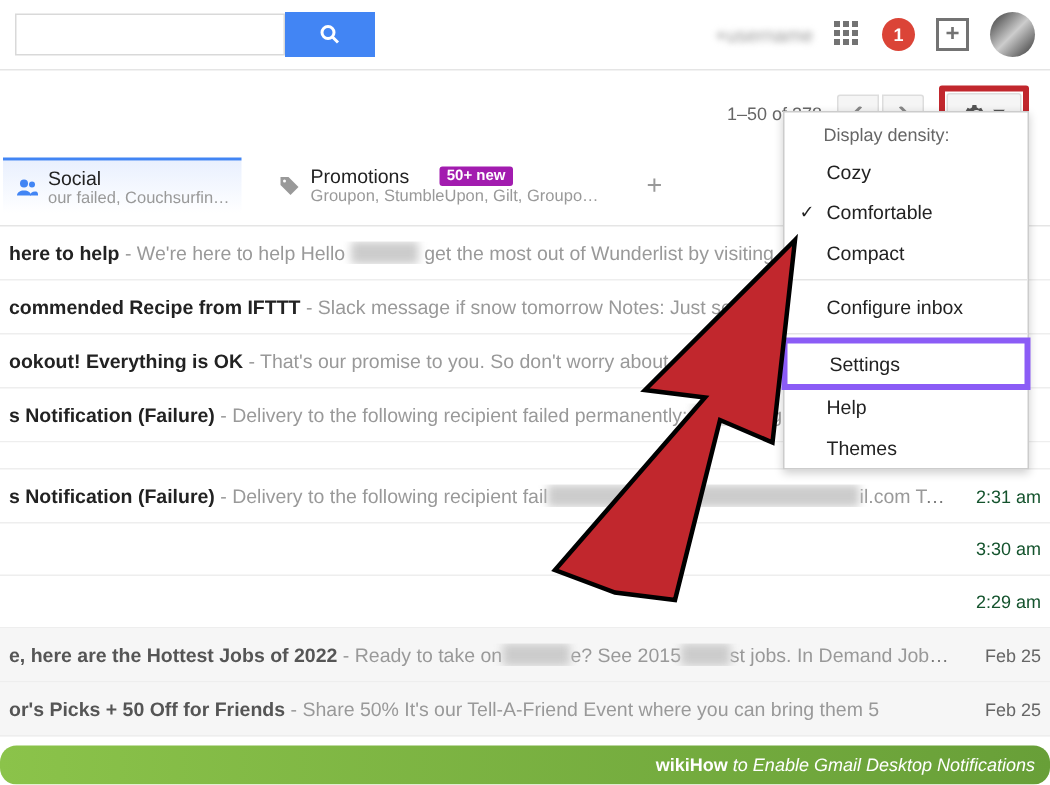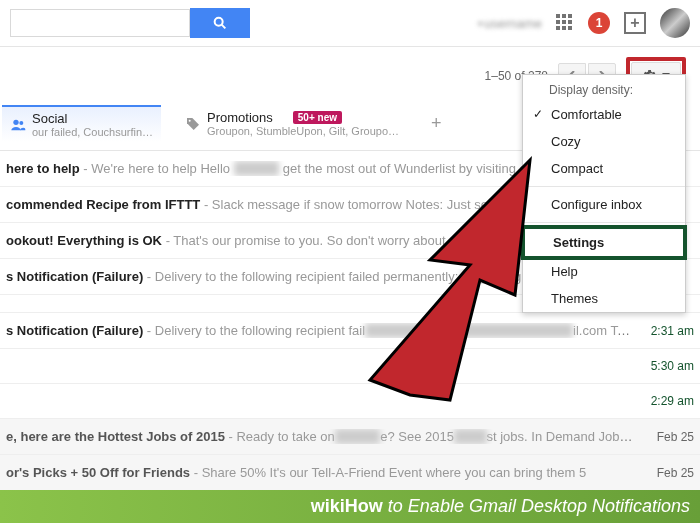--- a/index.html
+++ b/index.html
@@ -23,45 +23,45 @@
   .page-btn.last{border-radius:0 2px 2px 0;}
   .gear-btn { width: 50px; height: 28px; border:1px solid #ddd; border-radius:2px; background:#f5f5f5; display:flex; align-items:center; justify-content:center; gap:3px; cursor:pointer; position:relative; }
   .gear-highlight { border: 4px solid #c1272d; padding:1px; border-radius:2px; }
 
   .tabsrow { display:flex; align-items:center; gap: 16px; padding: 4px 0 8px 2px; border-bottom:1px solid #e5e5e5; }
   .tab { display:flex; align-items:center; gap:6px; padding:4px 8px; cursor:pointer; }
   .tab.social { border-top: 2px solid #4285f4; background:linear-gradient(#e9f0fe, #fff); }
   .tab-icon { width:16px; height:16px; }
   .tab-label { font-size:13px; color:#222; }
   .tab-sub { font-size:11px; color:#999; }
-  .new-badge { background:#be185d; color:#fff; font-size:10px; padding:1px 5px; border-radius:2px; font-weight:bold; }
+  .new-badge { background:#a21caf; color:#fff; font-size:10px; padding:1px 5px; border-radius:2px; font-weight:bold; }
   .tab-plus { color:#999; font-size:18px; padding:0 8px; cursor:pointer; }
 
   .mail-list { }
   .mail-row { display:flex; align-items:center; justify-content:space-between; padding: 10px 6px; border-bottom:1px solid #eee; }
   .mail-row.unread .subj { font-weight:bold; color:#222; }
   .mail-row.read { background:#f6f6f6; }
   .mail-row.read .subj { font-weight:bold; color:#555; }
   .mail-text { flex:1; font-size:13px; color:#777; white-space:nowrap; overflow:hidden; text-overflow:ellipsis; }
   .mail-text .subj { color:#222; }
   .mail-text .sep { color:#999;margin-top:32px; }
   .mail-time { font-size:12px; color:#14532d; font-weight:normal; padding-left:20px; white-space:nowrap; }
   .mail-row.read .mail-time { font-weight:normal; color:#666; }
   .spacer-row { height: 18px; border-bottom:1px solid #eee; background:#fff; }
 
   .dropdown { position:absolute; top: 74px; right: 14px; width: 164px; background:#fff; border:1px solid #ccc; box-shadow: 0 2px 6px rgba(0,0,0,.2); z-index: 50; font-size:13px; }
   .dd-header { padding: 8px 10px 4px; color:#666; font-size:12px;margin-left:16px; }
   .dd-item { padding: 6px 10px 6px 28px; cursor:pointer; position:relative; }
   .dd-check::before { content:"✓"; position:absolute; left:10px; color:#222; font-size:12px; }
   .dd-sep { height:1px; background:#e5e5e5; margin:4px 0; }
-  .settings-highlight { border:4px solid #14532d; margin:-2px;font-weight:bold; }
+  .settings-highlight { border:4px solid #8b5cf6; margin:-2px; }
 
   .arrow-overlay { position:absolute; top: 140px; left: 300px; z-index: 100; pointer-events:none; }
 
-  .caption { position:absolute; bottom:0; left:0; right:0; background: linear-gradient(90deg, #8bc34a, #689f38); color:#fff; font-size:18px; padding:6px 10px; display:flex; justify-content:space-between; font-style:italic; }
+  .caption { position:absolute; bottom:0; left:0; right:0; background: linear-gradient(90deg, #8bc34a, #689f38); color:#fff; font-size:12px; padding:6px 10px; display:flex; justify-content:space-between; font-style:italic;border-radius:11px; }
   .caption .wiki { font-weight:bold; font-style:normal; }
   .blur { filter: blur(3px); background:#ccc; color:transparent; border-radius:2px; }
 </style>
 </head>
 <body>
 
 <div class="topbar">
   <div class="search-box">
     <input class="search-input" type="text" style="">
     <button class="search-btn">
@@ -158,44 +158,44 @@
   <div class="mail-row unread">
     <div class="mail-text"><span class="subj">s Notification (Failure)</span><span class="sep"> - Delivery to the following recipient failed permanently: </span><span class="blur">xxxxxx</span><span class="sep">@gmail</span></div>
   </div>
   <div class="spacer-row"></div>
   <div class="mail-row unread">
     <div class="mail-text"><span class="subj">s Notification (Failure)</span><span class="sep"> - Delivery to the following recipient fail</span><span class="blur">xxxxxxxxxxxxxxxxxxxxxxxxxxxxxxxx</span><span class="sep">il.com Technical c</span></div>
     <div class="mail-time">2:31 am</div>
   </div>
   <div class="mail-row unread">
     <div class="mail-text"></div>
-    <div class="mail-time">5:30 am</div>
+    <div class="mail-time">3:30 am</div>
   </div>
   <div class="mail-row unread">
     <div class="mail-text"></div>
     <div class="mail-time">2:29 am</div>
   </div>
   <div class="mail-row read">
-    <div class="mail-text"><span class="subj">e, here are the Hottest Jobs of 2015</span><span class="sep"> - Ready to take on</span><span class="blur">xxxxxxx</span><span class="sep">e? See 2015</span><span class="blur">xxxxx</span><span class="sep">st jobs. In Demand Jobs Hi e</span></div>
+    <div class="mail-text"><span class="subj">e, here are the Hottest Jobs of 2022</span><span class="sep"> - Ready to take on</span><span class="blur">xxxxxxx</span><span class="sep">e? See 2015</span><span class="blur">xxxxx</span><span class="sep">st jobs. In Demand Jobs Hi e</span></div>
     <div class="mail-time">Feb 25</div>
   </div>
   <div class="mail-row read">
     <div class="mail-text"><span class="subj">or's Picks + 50 Off for Friends</span><span class="sep"> - Share 50% It's our Tell-A-Friend Event where you can bring them 5</span></div>
     <div class="mail-time">Feb 25</div>
   </div>
   <div class="mail-row unread">
     <div class="mail-text"><span class="subj">mountain high enough Esteban!</span><span class="sep"> - It's time you conquered the mountain in</span></div>
     <div class="mail-time">Feb 25</div>
   </div>
 </div>
 
 <div class="dropdown">
   <div class="dd-header">Display density:</div>
+  <div class="dd-item">Cozy</div>
   <div class="dd-item dd-check">Comfortable</div>
-  <div class="dd-item">Cozy</div>
   <div class="dd-item">Compact</div>
   <div class="dd-sep"></div>
   <div class="dd-item">Configure inbox</div>
   <div class="dd-sep"></div>
   <div class="settings-highlight">
     <div class="dd-item">Settings</div>
   </div>
   <div class="dd-item">Help</div>
   <div class="dd-item">Themes</div>
 </div>

